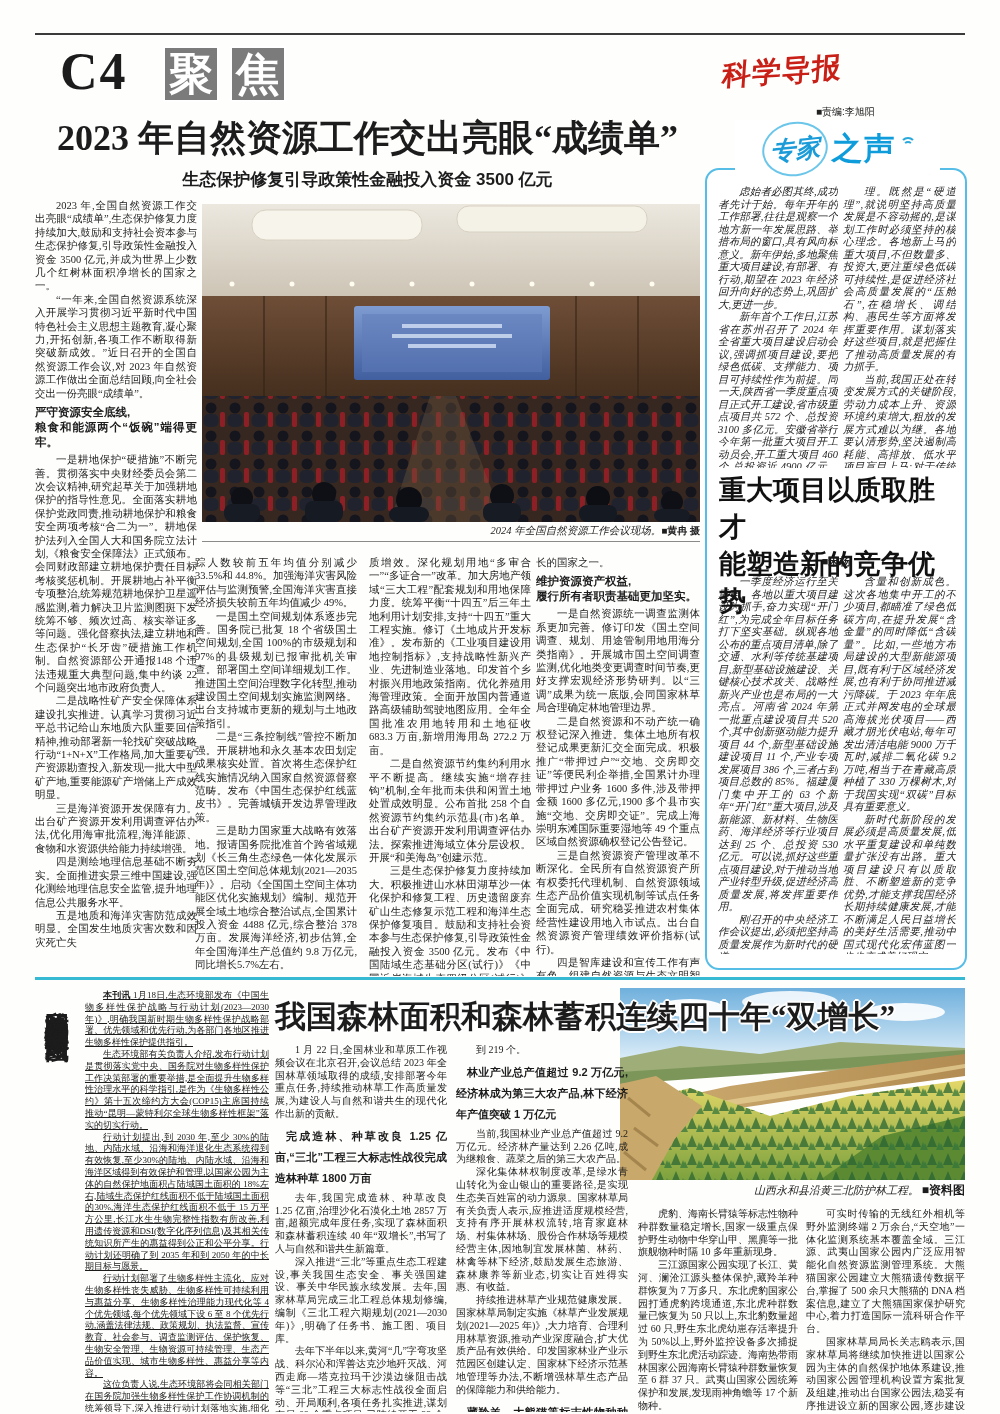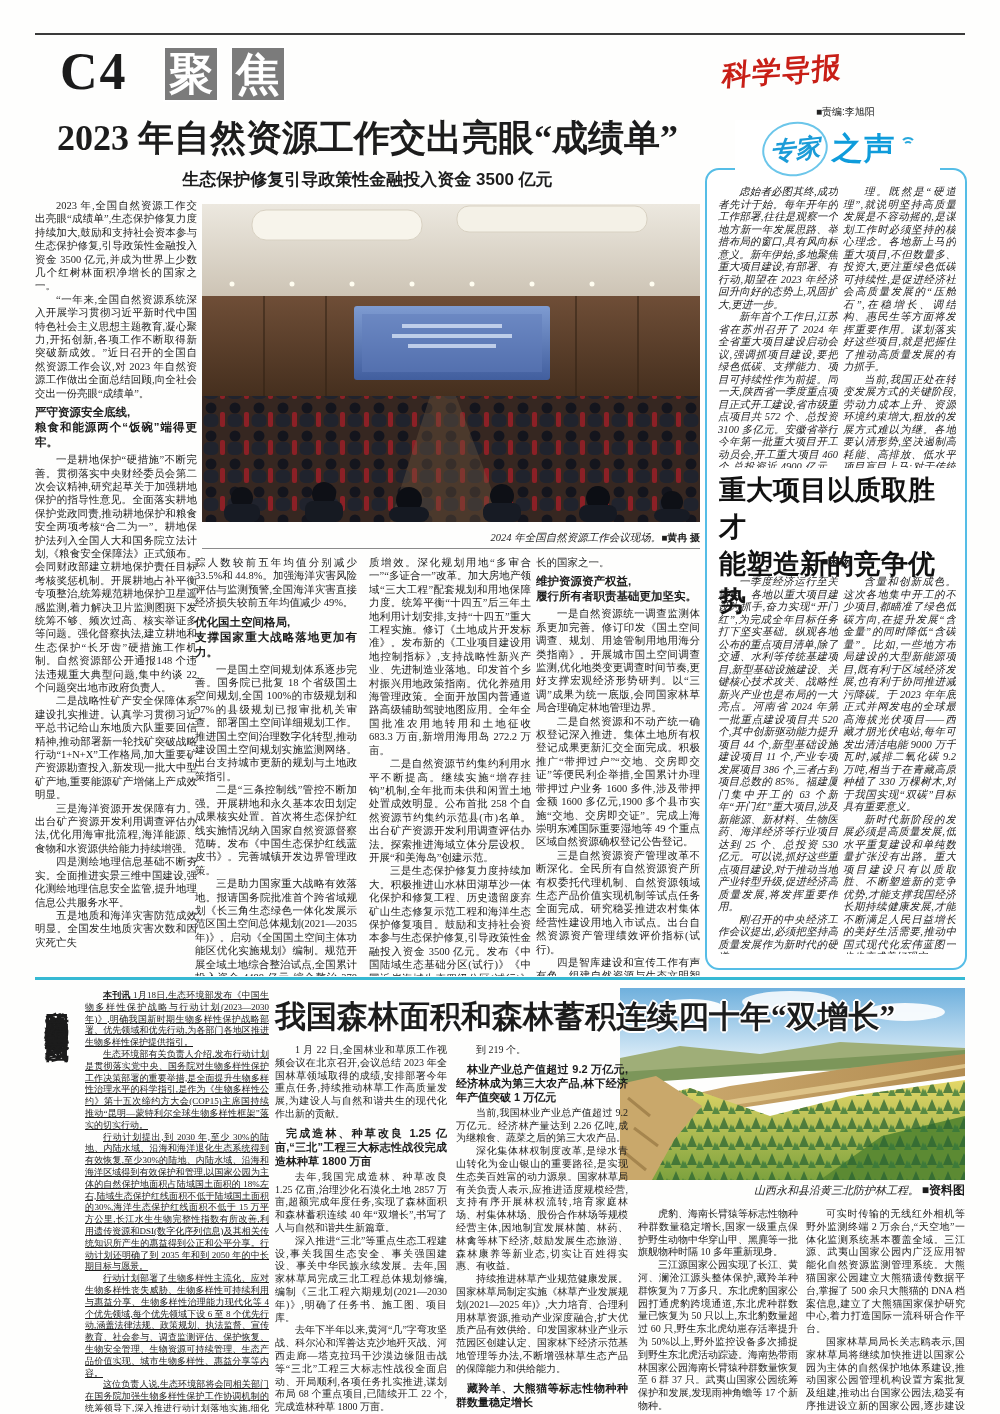--- a/index.html
+++ b/index.html
@@ -29,21 +29,21 @@
   .mcol p{margin:0;text-indent:2em;}
   p.cont{text-indent:0;}
   .mcol .sub, .fcol .sub{font-family:"Liberation Sans",sans-serif;font-weight:bold;
         font-size:11.5px;line-height:15px;white-space:pre-line;text-indent:0;margin:5px 0 3px 0;}
   .c1{left:0;height:777px;}
   .c2{left:160px;top:357px;height:420px;}
   .c3{left:334px;top:357px;height:420px;}
   .c4{left:501px;top:357px;width:164px;height:420px;}
   .photo-wrap{position:absolute;left:167px;top:5px;width:498px;height:345px;}
   .photo-wrap svg{display:block;width:498px;height:318px;}
-  .photo-cap{margin-top:9px;text-align:right;font-size:10.5px;font-style:italic;
+  .photo-cap{margin-top:2px;text-align:right;font-size:10.5px;font-style:italic;
              border-bottom:1px solid #8a8a8a;padding-bottom:3px;}
   .photo-cap b{font-style:normal;font-family:"Liberation Sans",sans-serif;font-size:10px;}
   
   .expert{position:absolute;left:705px;top:168px;width:258px;height:798px;
           border:2px solid #55bde6;border-radius:14px;background:#fff;}
   .e-logo{position:absolute;left:28px;top:-50px;width:205px;height:58px;background:#fff;
           display:flex;align-items:center;justify-content:center;}
   .e-circle{width:62px;height:50px;border:2px solid #6cc6ea;border-radius:50%;
             display:flex;align-items:center;justify-content:center;transform:rotate(-12deg);}
   .e-circle span{font-size:25px;font-weight:bold;font-style:italic;color:#1b9cd8;transform:rotate(6deg);}
@@ -81,21 +81,21 @@
   .forest-photo svg{display:block;width:345px;height:192px;}
   .f-cap{position:absolute;left:345px;top:196px;width:345px;text-align:right;
          font-size:11px;font-style:italic;}
   .f-cap b{font-style:normal;font-family:"Liberation Sans",sans-serif;font-size:12px;}
   .f-headline{position:absolute;left:0;top:10px;width:690px;font-size:31px;font-weight:bold;
               white-space:nowrap;z-index:3;
               text-shadow:-2px 0 #fff,2px 0 #fff,0 -2px #fff,0 2px #fff,
                           -1px -1px #fff,1px 1px #fff,-1px 1px #fff,1px -1px #fff;}
   .fcol{position:absolute;font-size:10px;line-height:12.8px;text-align:justify;overflow:hidden;}
   .fcol p{margin:0;text-indent:2em;}
-  .fcol .sub{font-size:11px;line-height:14px;text-indent:1em;}
+  .fcol .sub{font-size:11px;line-height:21px;text-indent:1em;}
   .fA{left:0;top:58px;width:172px;height:368px;}
   .fB{left:181px;top:58px;width:172px;height:368px;}
   .fC{left:363px;top:222px;width:160px;height:204px;}
   .fD{left:531px;top:222px;width:159px;height:204px;}
 </style>
 </head>
 <body>
 
 <div class="page">
 
@@ -191,22 +191,20 @@
             <rect x="452" y="305" width="36" height="13" rx="8" fill="#171b24"></rect>
         </g>
       </svg>
       <div class="photo-cap">
         <span>2024 年全国自然资源工作会议现场。</span><b>■黄冉 摄</b>
       </div>
     </div>
 
     <div class="mcol c2">
       <p class="cont">踪人数较前五年均值分别减少 33.5%和 44.8%。加强海洋灾害风险评估与监测预警,全国海洋灾害直接经济损失较前五年均值减少 49%。</p>
-      <div class="sub">优化国土空间格局,
-支撑国家重大战略落地更加有力。</div>
       <p>一是国土空间规划体系逐步完善。国务院已批复 18 个省级国土空间规划,全国 100%的市级规划和 97%的县级规划已报审批机关审查。部署国土空间详细规划工作。推进国土空间治理数字化转型,推动建设国土空间规划实施监测网络。出台支持城市更新的规划与土地政策指引。</p>
       <p>二是“三条控制线”管控不断加强。开展耕地和永久基本农田划定成果核实处置。首次将生态保护红线实施情况纳入国家自然资源督察范畴。发布《中国生态保护红线蓝皮书》。完善城镇开发边界管理政策。</p>
       <p>三是助力国家重大战略有效落地。报请国务院批准首个跨省域规划《长三角生态绿色一体化发展示范区国土空间总体规划(2021—2035 年)》。启动《全国国土空间主体功能区优化实施规划》编制。规范开展全域土地综合整治试点,全国累计投入资金 4488 亿元,综合整治 378 万亩。发展海洋经济,初步估算,全年全国海洋生产总值约 9.8 万亿元,同比增长5.7%左右。</p>
 
     </div>
 
     <div class="mcol c3">
       <p class="cont">质增效。深化规划用地“多审合一”“多证合一”改革。加大房地产领域“三大工程”配套规划和用地保障力度。统筹平衡“十四五”后三年土地利用计划安排,支持“十四五”重大工程实施。修订《土地成片开发标准》。发布新的《工业项目建设用地控制指标》,支持战略性新兴产业、先进制造业落地。印发首个乡村振兴用地政策指南。优化养殖用海管理政策。全面开放国内普通道路高级辅助驾驶地图应用。全年全国批准农用地转用和土地征收 683.3 万亩,新增用海用岛 272.2 万亩。</p>
       <p>二是自然资源节约集约利用水平不断提高。继续实施“增存挂钩”机制,全年批而未供和闲置土地处置成效明显。公布首批 258 个自然资源节约集约示范县(市)名单。出台矿产资源开发利用调查评估办法。探索推进海域立体分层设权。开展“和美海岛”创建示范。</p>
       <p>三是生态保护修复力度持续加大。积极推进山水林田湖草沙一体化保护和修复工程、历史遗留废弃矿山生态修复示范工程和海洋生态保护修复项目。鼓励和支持社会资本参与生态保护修复,引导政策性金融投入资金 3500 亿元。发布《中国陆域生态基础分区(试行)》《中国近岸海域生态四级分区(试行)》及首批国土空间生态修复创新适用技术名录。印发生态系统碳汇能力巩固提升实施方案,制定海洋碳汇行动计划。全国红树林面积增至 43.8 万亩,我国成为世界上少数几个红树林面积净增</p>

